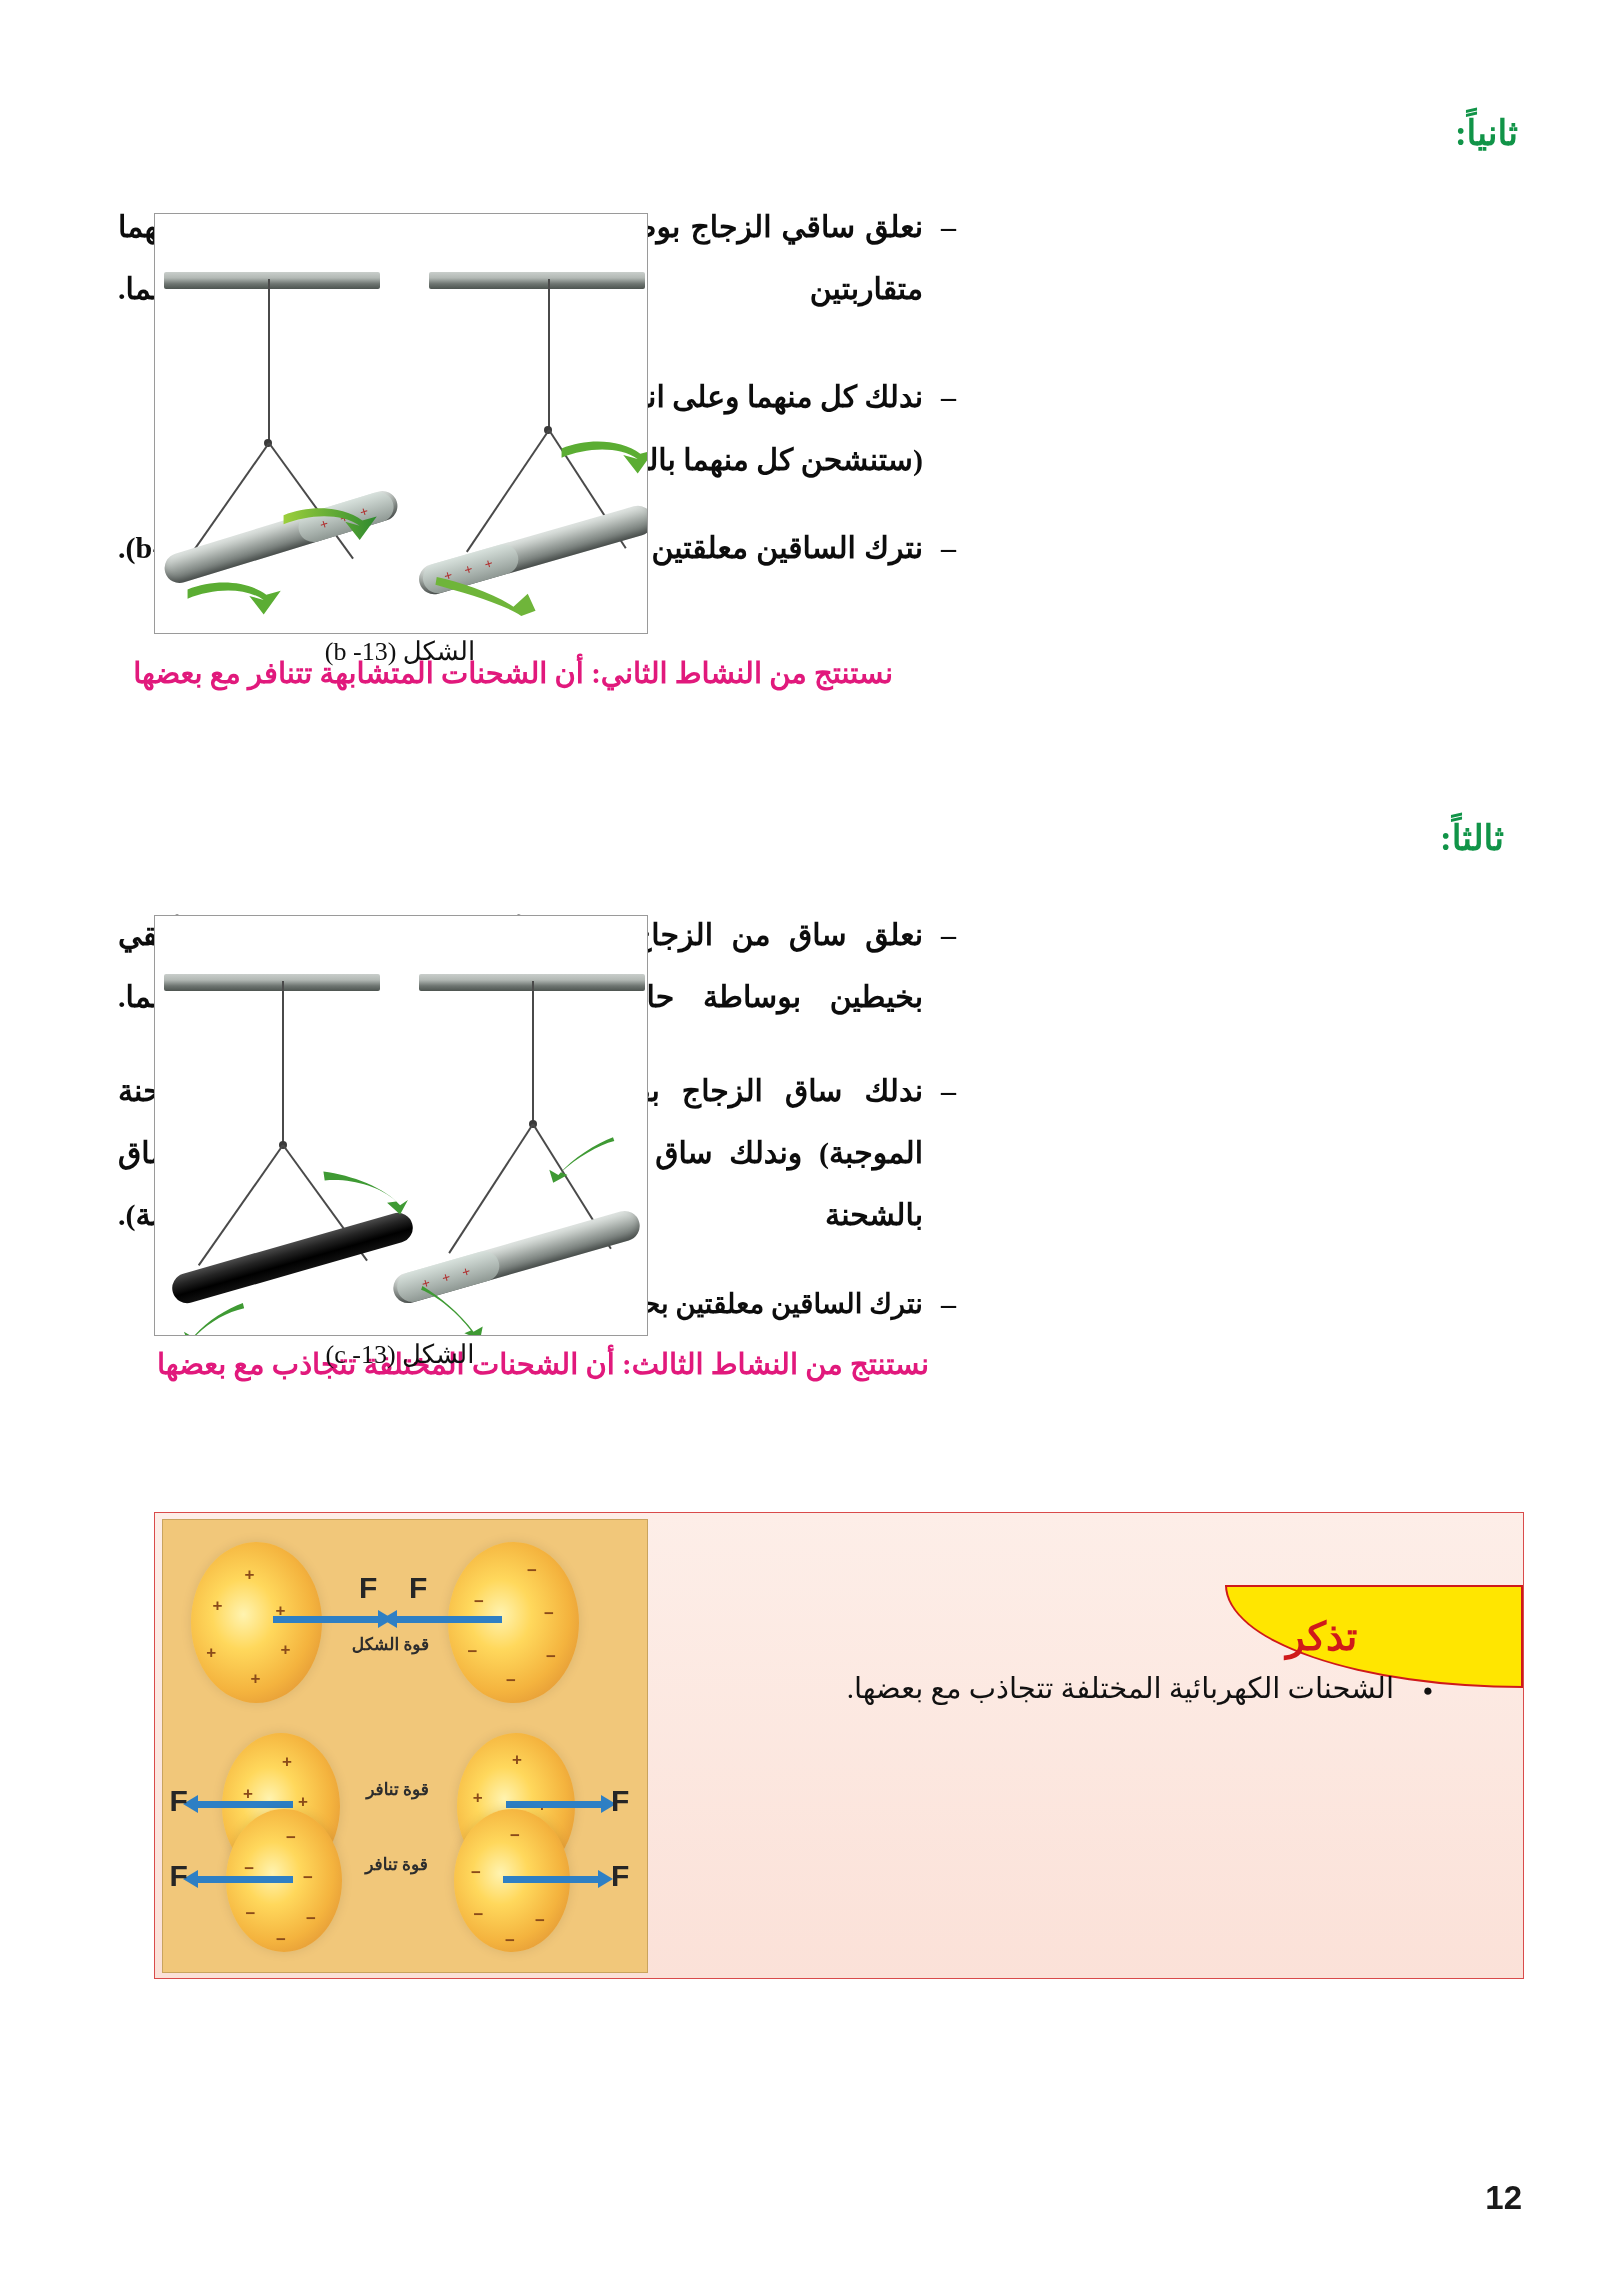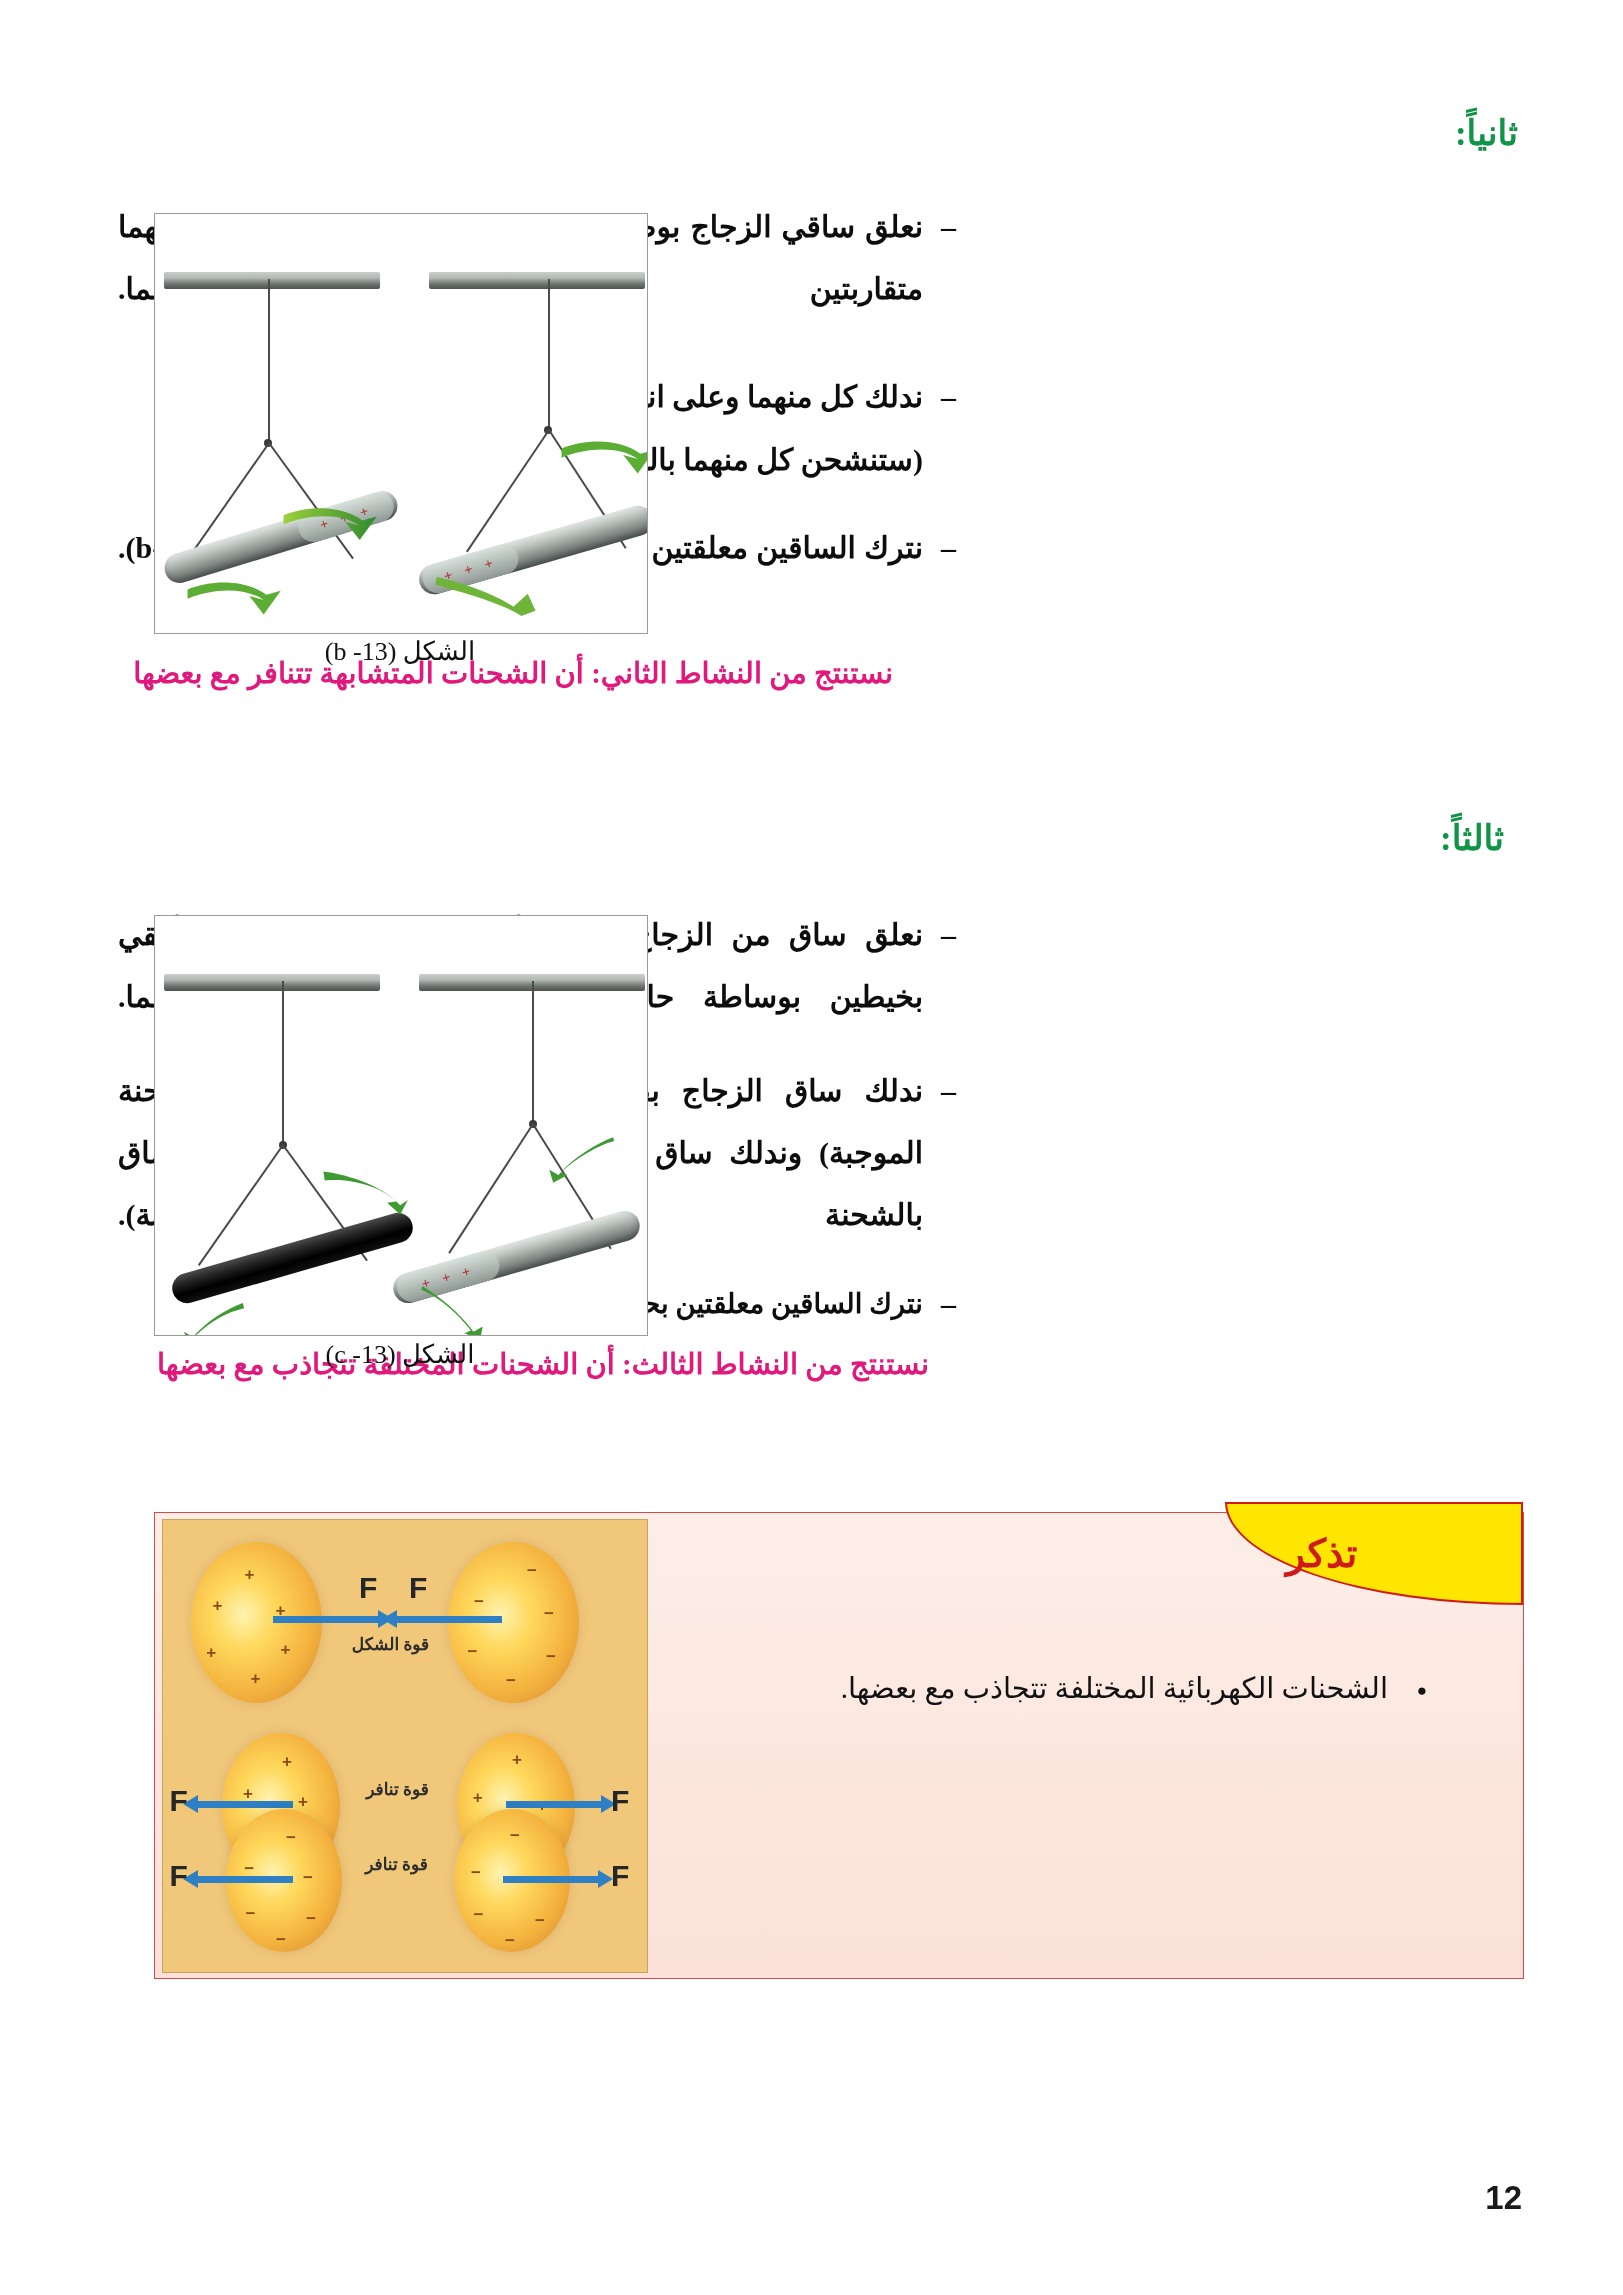--- a/index.html
+++ b/index.html
@@ -338,25 +338,25 @@
       <path d="M110 8 C84 18 48 40 26 66 L12 58 L18 78 L40 66 L30 62 C54 40 88 20 112 14 Z" fill="#3f9a34"></path>
     </svg>
     <svg class="garrow" style="left:262px; top:366px; width:79px; height:59px;" viewBox="0 0 120 90">
       <path d="M8 6 C34 22 66 48 86 76 L100 68 L96 88 L72 78 L82 74 C62 48 32 22 6 12 Z" fill="#3f9a34"></path>
     </svg>
   </div>
   <div class="fig-caption" style="left:154px; top:1339px; width:492px;">الشكل (c -13)</div>
 
   <div class="remember-box" style="left:154px; top:1512px; width:1368px; height:465px;"></div>
 
-  <div class="remember-tab" style="left:1225px; top:1502px; width:298px; height:103px;">
+  <div class="remember-tab" style="left:1225px; top:1585px; width:298px; height:103px;">
     <span>تذكر</span>
   </div>
 
-  <div class="remember-list" style="right:196px; top:1661px; width:929px;">
+  <div class="remember-list" style="right:190px; top:1661px; width:929px;">
     <ul>
       <li>الشحنات الكهربائية المختلفة تتجاذب مع بعضها.</li>
     </ul>
   </div>
 
   <div class="charge-fig" style="left:162px; top:1519px; width:484px; height:452px;">
 
     <div class="sphere" style="left:27.5px; top:22px; width:131px; height:161px;">
       <div class="sgn" style="left:54px; top:23.6px;">+</div>
       <div class="sgn" style="left:22px; top:55px;">+</div>

